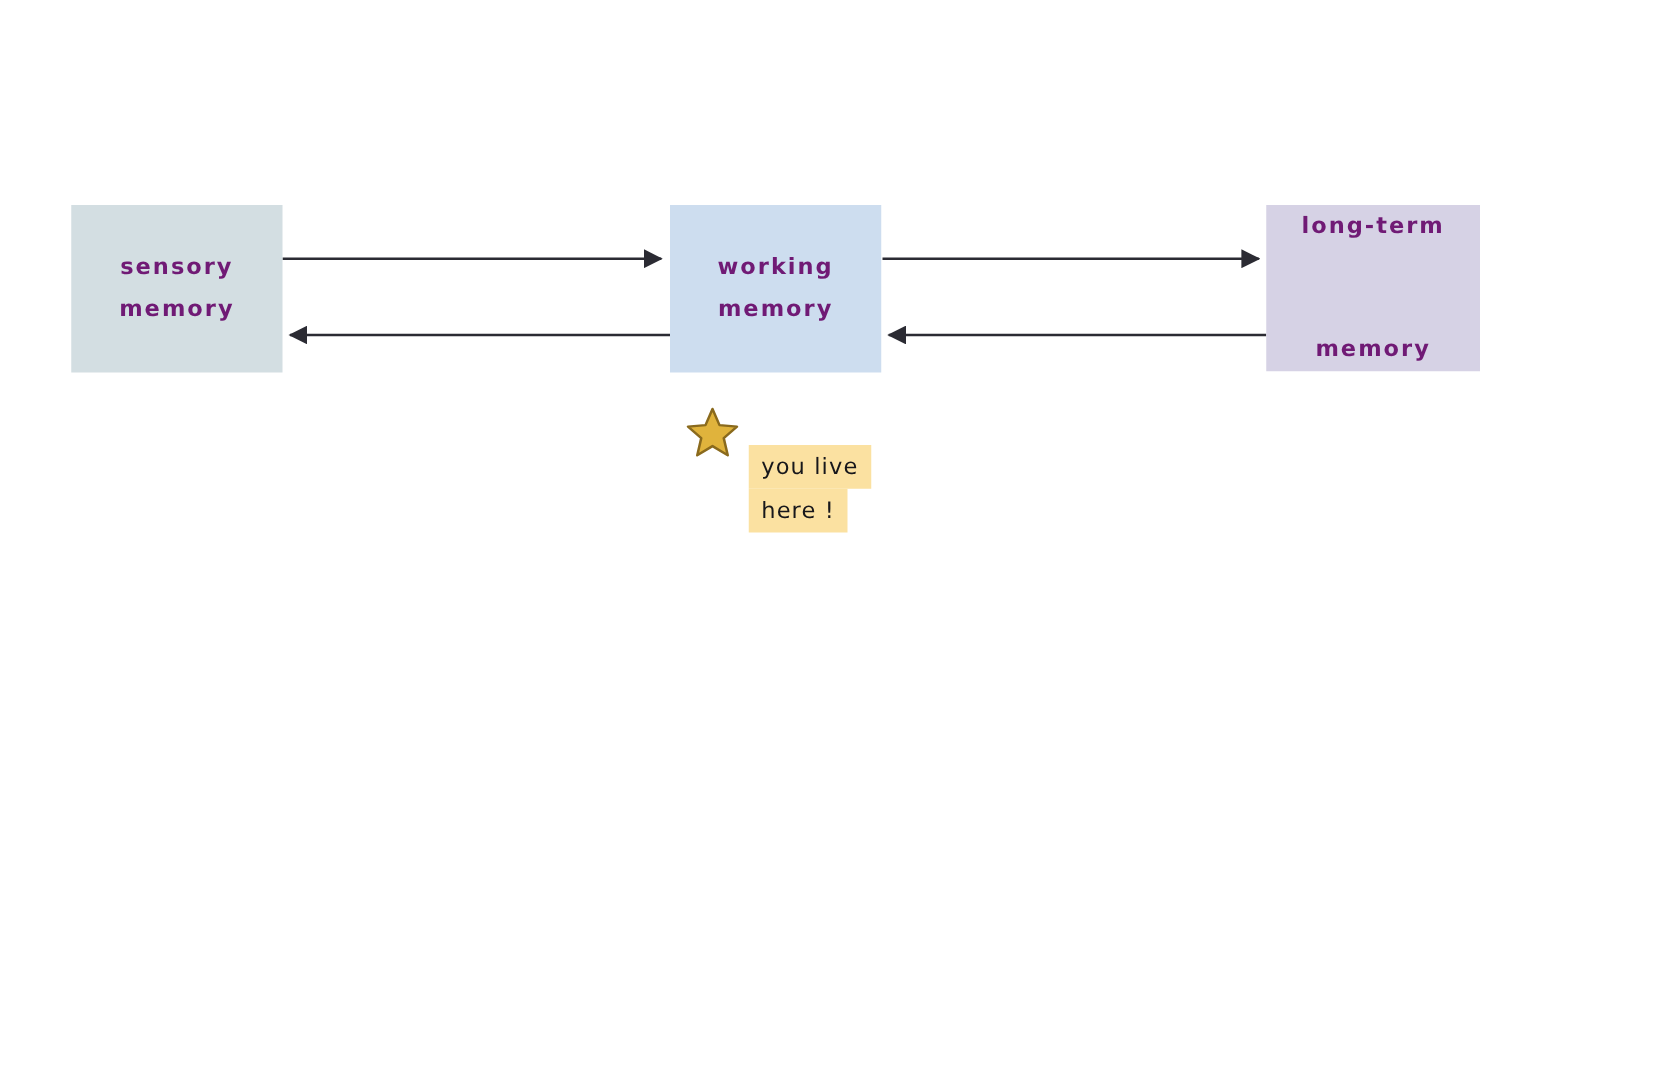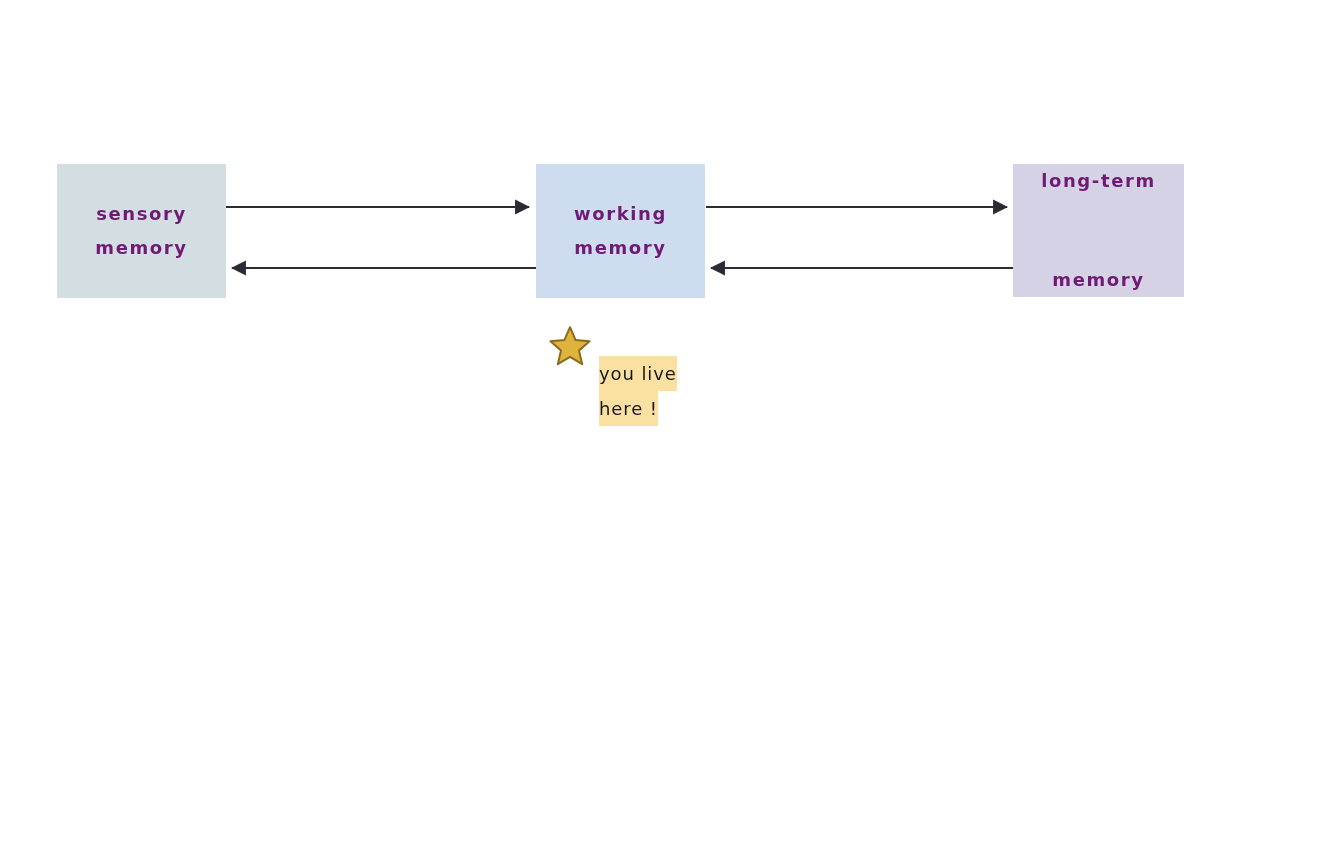--- a/index.html
+++ b/index.html
@@ -95,21 +95,21 @@
   }
   #note-you-live-here .note-line {
     display: inline-block;
     background: #fbe1a1;
     color: #17171b;
     font-family: "DejaVu Sans", sans-serif;
     font-size: 18px;
     font-weight: 500;
     letter-spacing: 0.9px;
     line-height: 35px;
-    padding: 0 0;
+    padding: 0 10px;
     white-space: nowrap;
   }
   #note-you-live-here .note-row {
     display: block;
     height: 35px;
   }
 </style>
 </head>
 <body>
 

